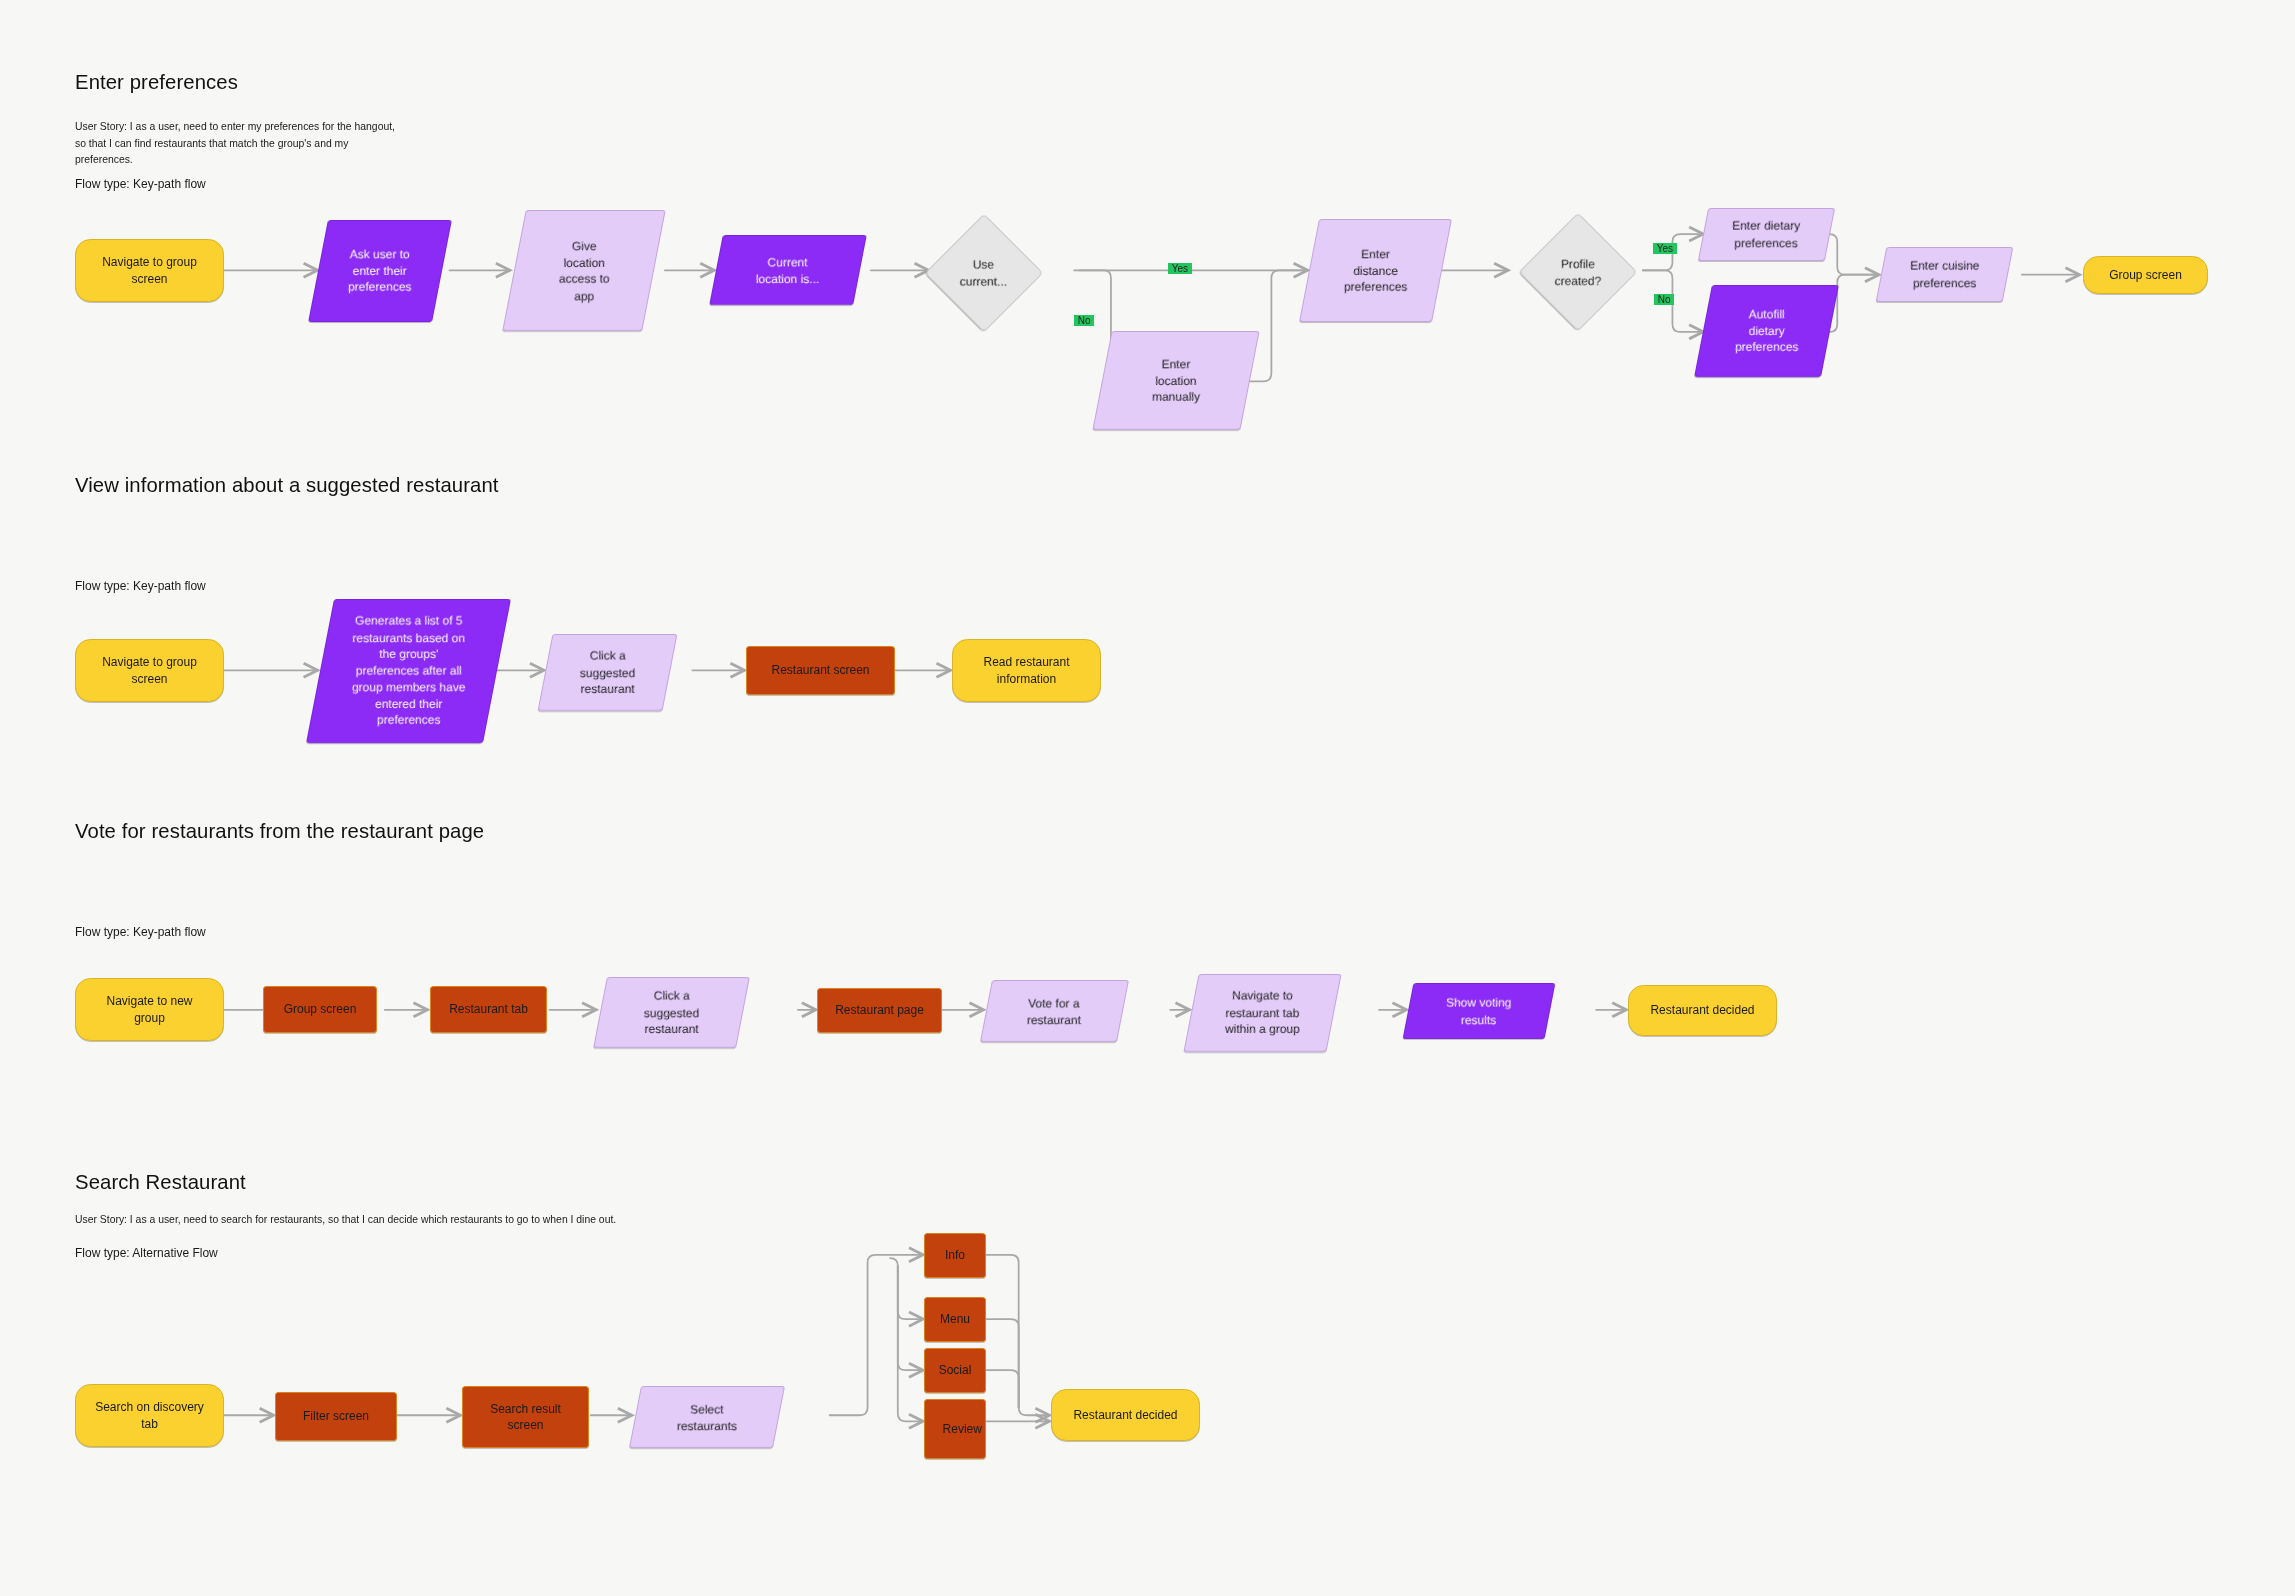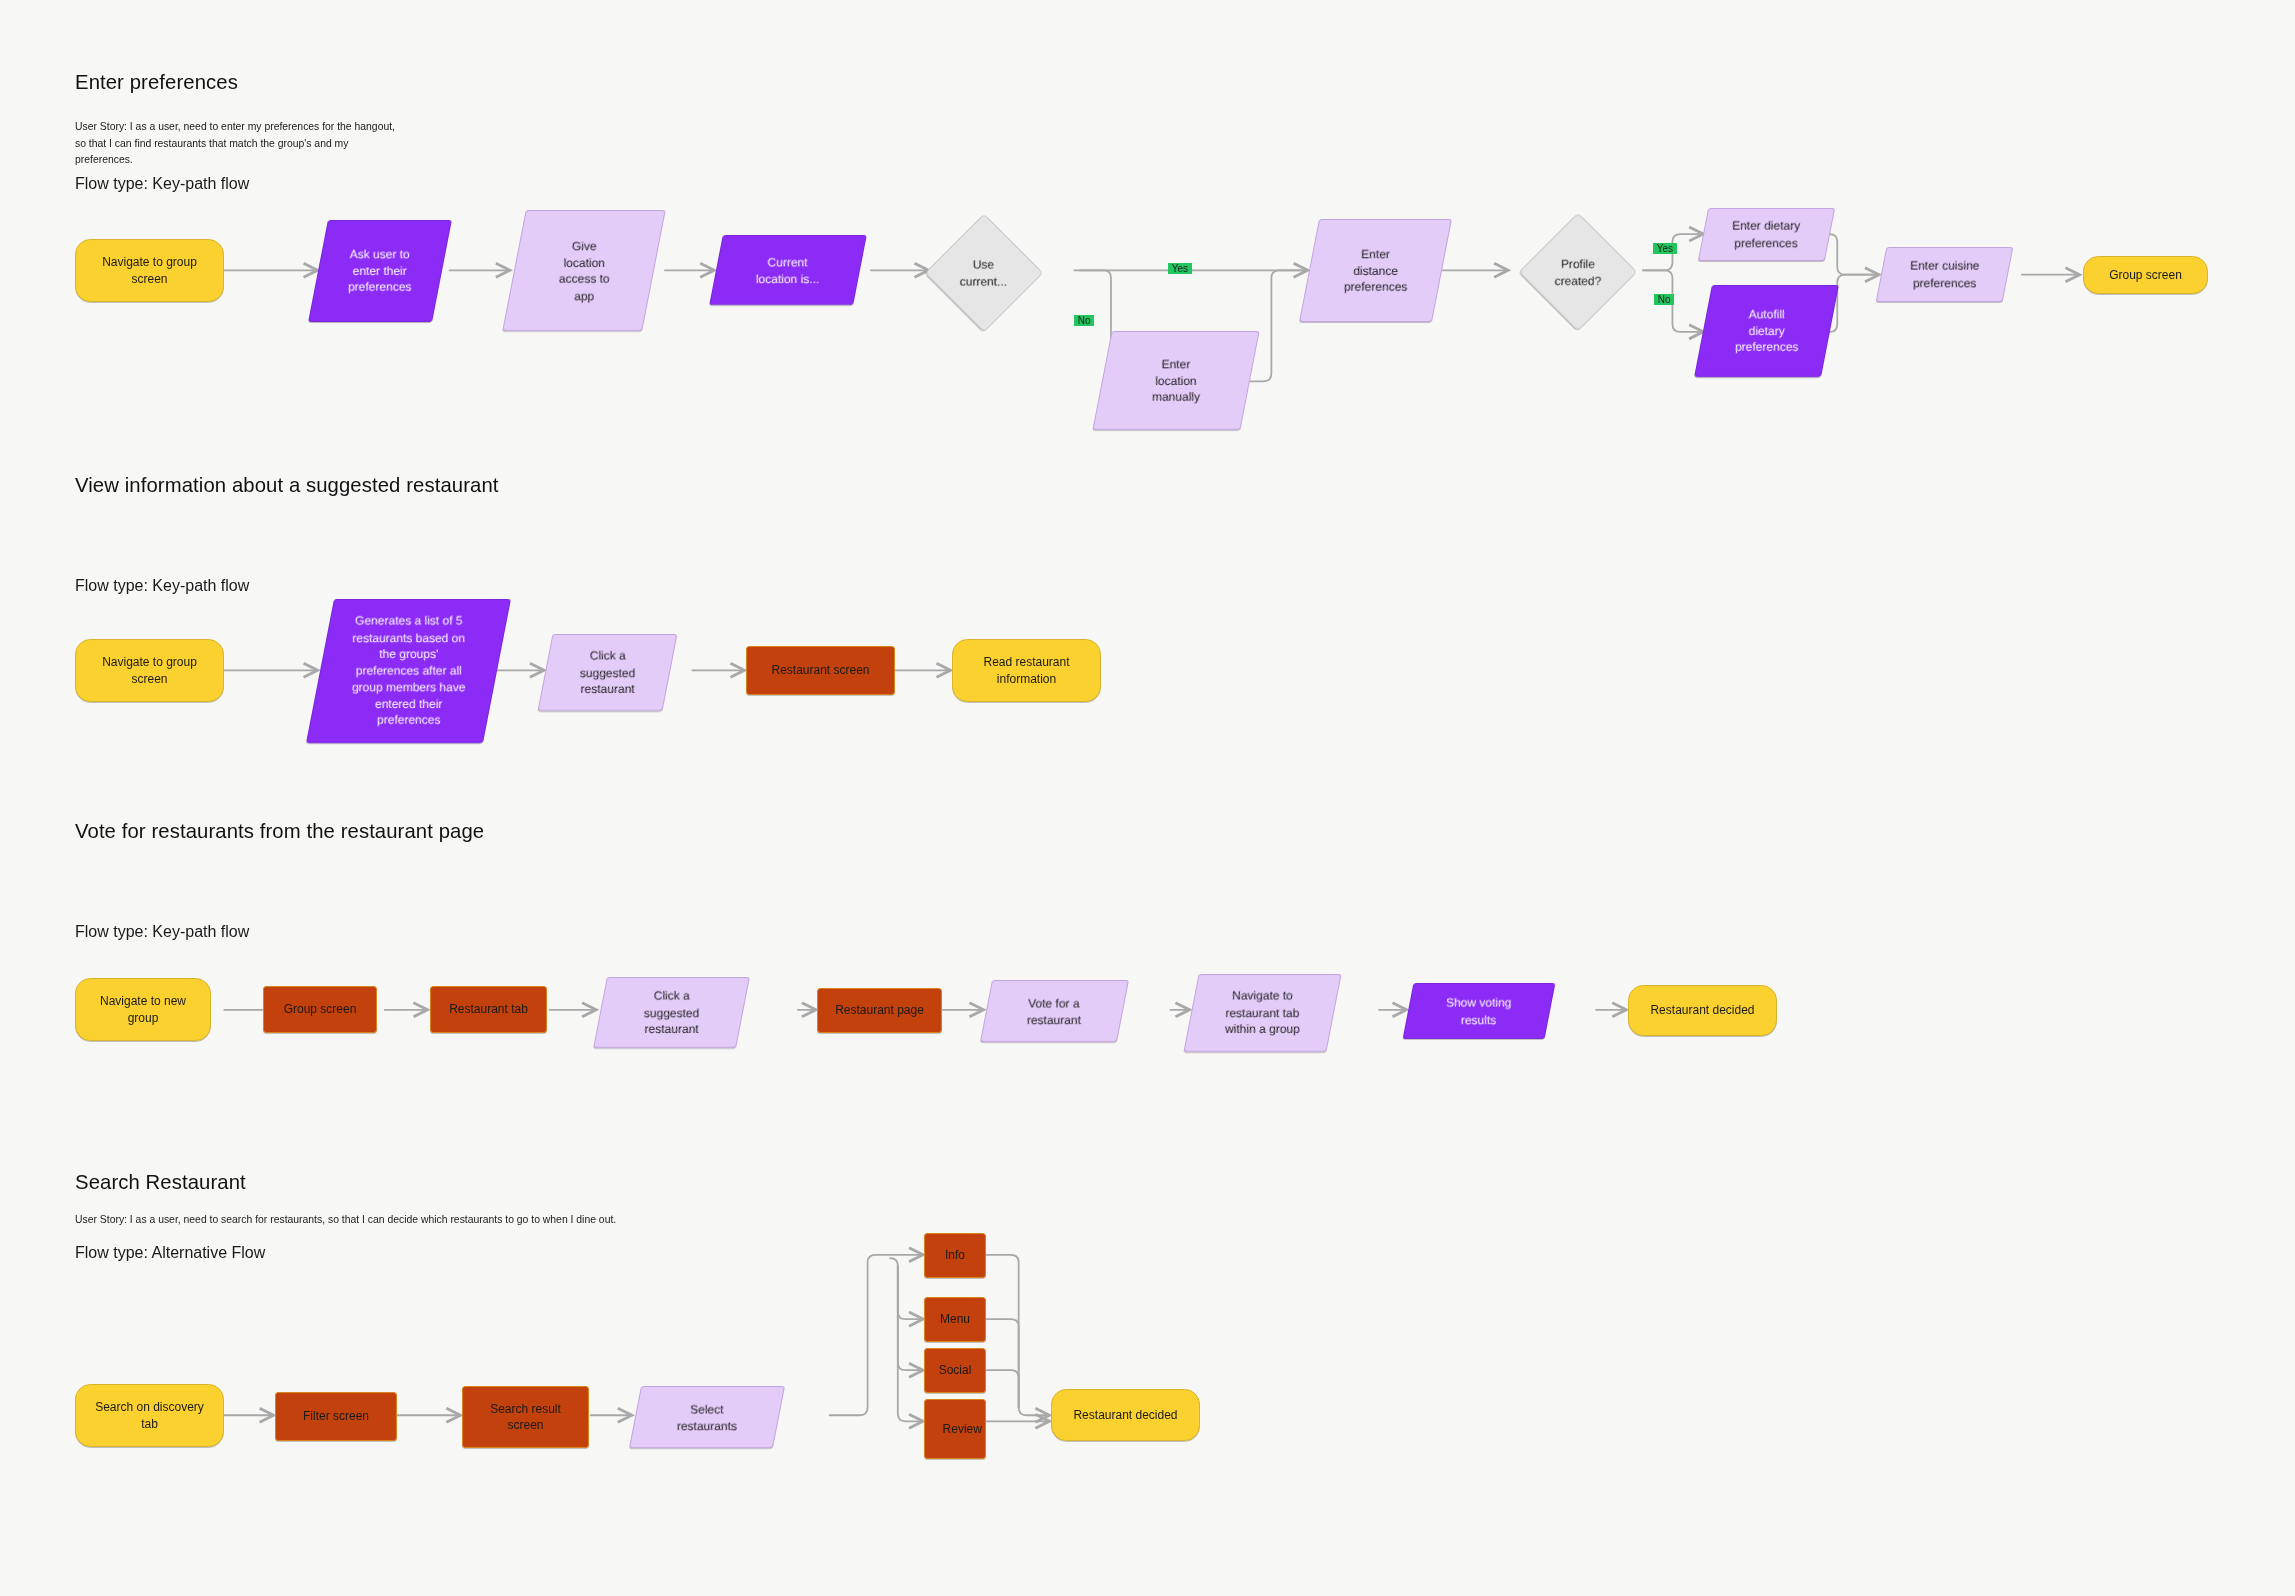--- a/index.html
+++ b/index.html
@@ -30,21 +30,21 @@
   }
   .section-story {
     position: absolute;
     font-size: 10.4px;
     line-height: 16.5px;
     color: #1a1a1a;
     white-space: pre-line;
   }
   .section-flowtype {
     position: absolute;
-    font-size: 16px;
+    font-size: 12px;
     line-height: 16.5px;
     color: #1a1a1a;
     white-space: nowrap;
   }
   
   .node {
     position: absolute;
     box-sizing: border-box;
     display: flex;
     align-items: center;
@@ -266,21 +266,21 @@
       <span>Restaurant  screen</span>
     </div>
   <div class="node n-terminal" style="left:952px; top:639px; width:149px; height:63px;">
       <span>Read restaurant
 information</span>
     </div>
 
   <div class="section-title" style="left:75px; top:820px;">Vote for restaurants from the restaurant page</div>
   <div class="section-flowtype" style="left:75px; top:924px;">Flow type: Key-path flow</div>
 
-  <div class="node n-terminal" style="left:75px; top:978px; width:136px; height:63px;">
+  <div class="node n-terminal" style="left:75px; top:978px; width:149px; height:63px;">
       <span>Navigate to new
 group</span>
     </div>
   <div class="node n-screen" style="left:263px; top:986px; width:114px; height:47px;">
       <span>Group screen</span>
     </div>
   <div class="node n-screen" style="left:430px; top:986px; width:117px; height:47px;">
       <span>Restaurant tab</span>
     </div>
   <div class="node n-action" style="left:600px; top:977px; width:143px; height:71px;">

